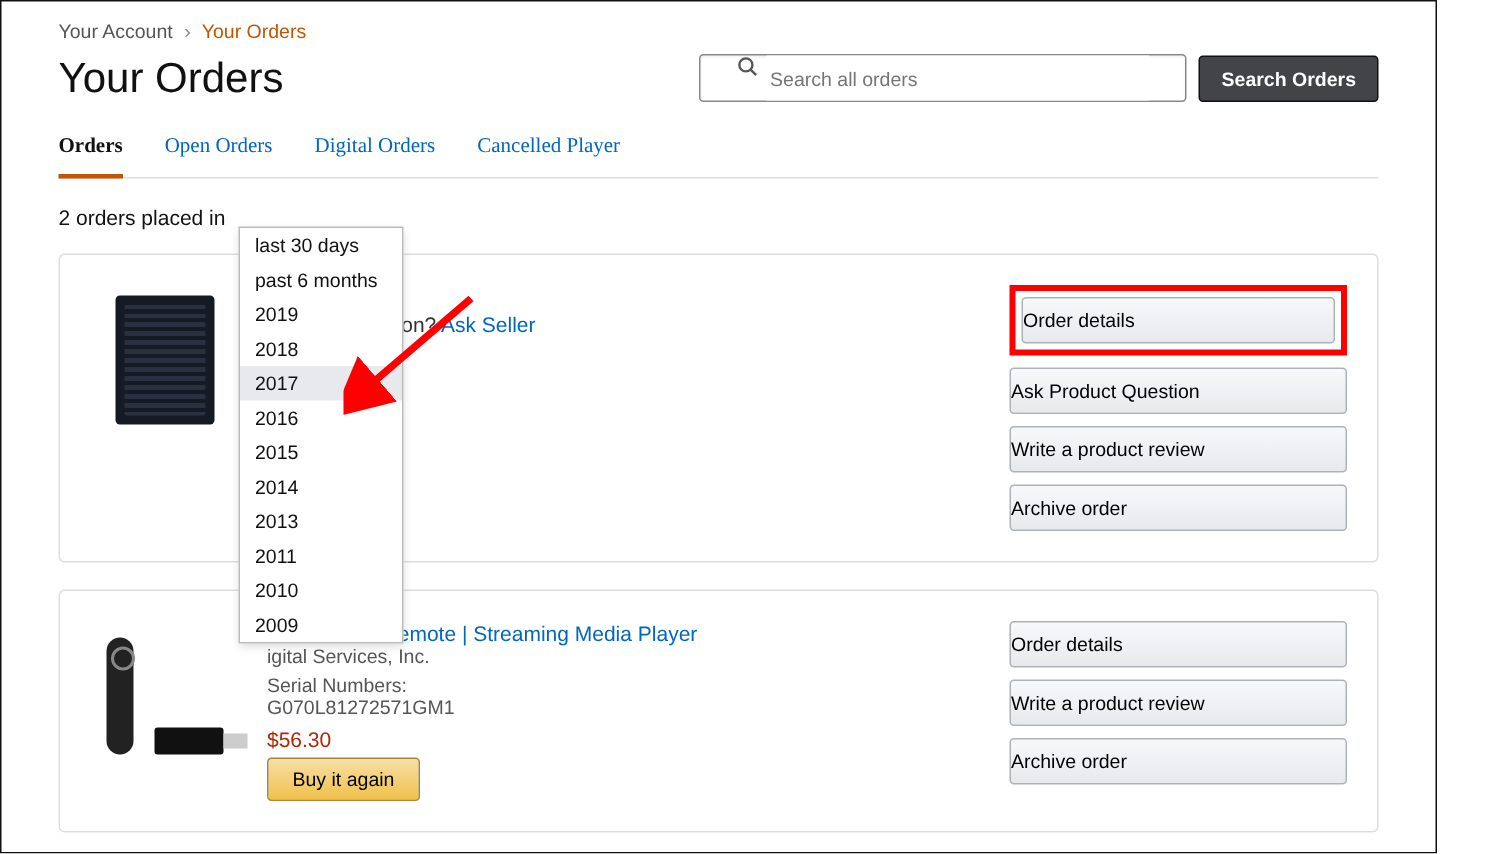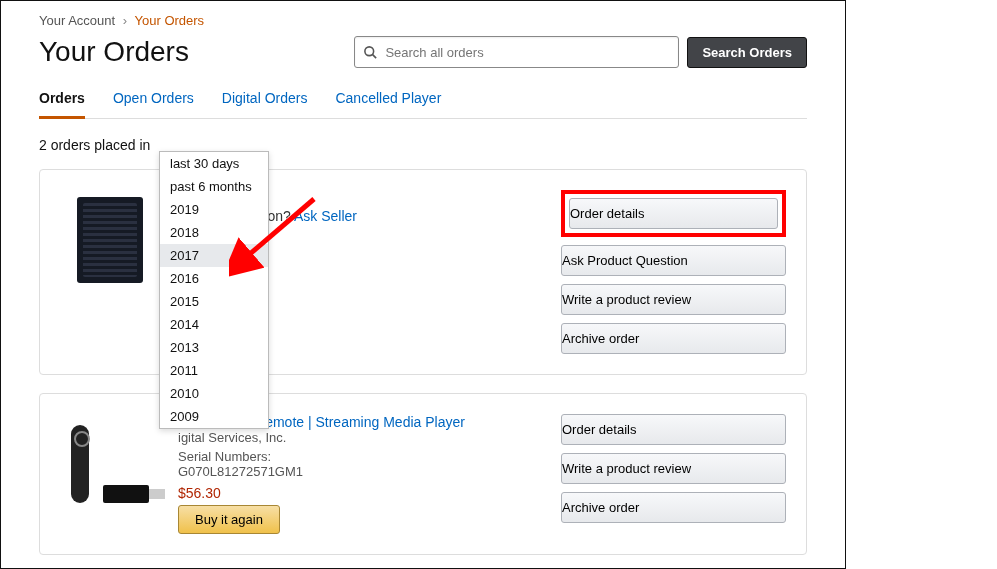--- a/index.html
+++ b/index.html
@@ -3,44 +3,44 @@
 <meta charset="utf-8">
 <style>
   * { box-sizing: border-box; }
   body {
     margin: 0; padding: 0;
     font-family: "Amazon Ember", Arial, sans-serif;
     color: #111;
     background: #fff;
   }
   .frame {
-    width: 846px; height: 569px;
+    width: 958px; height: 569px;
     border: 1.5px solid #111;
     position: relative;
     overflow: hidden;
     padding: 0 38px;
   }
   .breadcrumb { margin: 12px 0 6px; font-size: 13px; color: #555; }
   .breadcrumb a { color: #555; text-decoration: none; }
   .breadcrumb .sep { margin: 0 4px; color: #888; }
   .breadcrumb .current { color: #c45500; }
   .header-row { display: flex; align-items: center; justify-content: space-between; margin-top: 8px; }
   h1 { font-size: 28px; font-weight: 400; margin: 0; }
   .search-group { display: flex; gap: 8px; align-items: center; }
   .search-input-wrap {
     border: 1px solid #888; border-radius: 3px; width: 325px; height: 32px;
-    display: flex; align-items: center; padding: 0 8px; box-shadow: 0 1px 2px rgba(0,0,0,0.07) inset;
+    display: flex; padding: 0 24px; box-shadow: 0 1px 2px rgba(0,0,0,0.07) inset;
   }
   .search-input-wrap svg { flex-shrink: 0; margin-right: 5px; }
   .search-input { border: 0; outline: 0; font-size: 13px; width: 100%; }
   .search-btn {
     background: #424448; color: #fff; border: 1px solid #111;
     border-radius: 3px; padding: 7px 14px; font-size: 13px; font-weight: 700; cursor: pointer;
   }
-  .tabs { display: flex; gap: 28px; border-bottom: 1px solid #ddd; margin-top: 22px; }
+  .tabs { display: flex; gap: 28px; border-bottom: 1px solid #ddd; margin-top: 22px; font-family: Liberation Serif, serif; }
   .tab { font-size: 14px; padding: 0 0 10px; color: #0066c0; cursor: pointer; }
   .tab.active { color: #111; font-weight: 700; border-bottom: 3px solid #c45500; margin-bottom: -1px; }
   .count-line { font-size: 14px; margin: 18px 0 16px; }
   .count-line b { font-weight: 400; }
   .order-card { border: 1px solid #ddd; border-radius: 4px; padding: 20px; display: flex; gap: 18px; margin-bottom: 18px; position: relative; }
   .thumb { width: 100px; height: 100px; display: flex; align-items: center; justify-content: center; }
   .mid { flex: 1; min-width: 0; }
   .side-actions { width: 225px; display: flex; flex-direction: column; gap: 8px; }
   .act-btn {
     background: linear-gradient(#f7f8fa,#e7e9ec); border: 1px solid #adb1b8;

